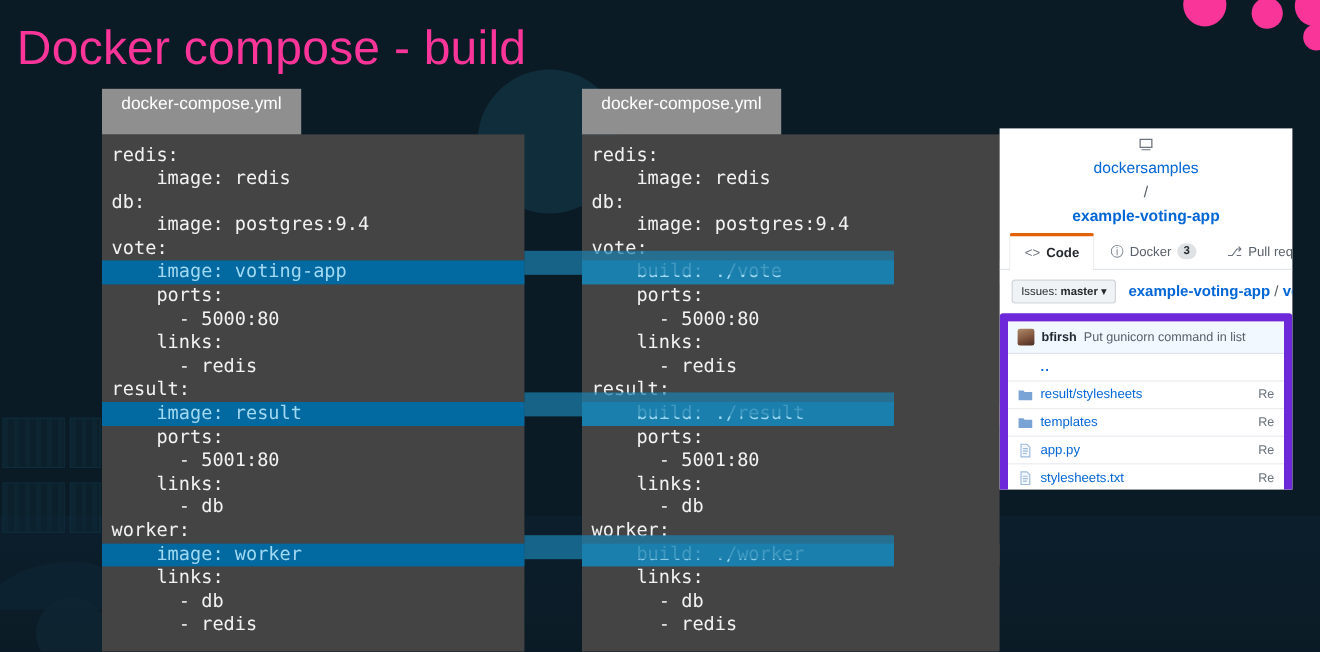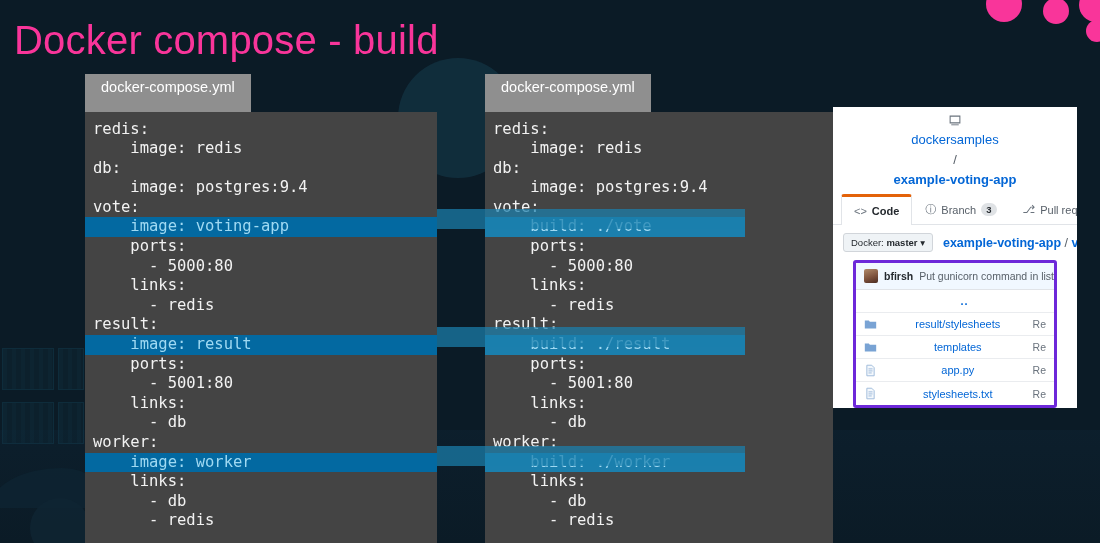--- a/index.html
+++ b/index.html
@@ -148,21 +148,21 @@
   .gh-pathbar { display: flex; align-items: center; gap: 10px; padding: 8px 10px; white-space: nowrap; }
   .gh-branch {
     border: 1px solid #d1d5da; border-radius: 3px;
     background: #eff3f6;
     padding: 3px 7px; font-size: 9.5px; color: #24292e;
   }
   .gh-branch b { font-weight: bold; }
   .gh-crumb { font-size: 12.5px; color: #0366d6; font-weight: bold; }
   .gh-crumb .slash { color: #586069; font-weight: normal; }
 
-  .gh-filebox { margin: 0 20px; border: 3px solid #6d28d9; border-radius: 3px; overflow: hidden; text-align: center; }
+  .gh-filebox { margin: 0 0; border: 7px solid #6d28d9; border-radius: 3px; overflow: hidden; }
   .gh-commit {
     display: flex; align-items: center; gap: 6px;
     background: #f1f8ff; border-bottom: 1px solid #e1e4e8;
     padding: 6px 8px; white-space: nowrap;
   }
   .gh-avatar {
     width: 14px; height: 14px; border-radius: 2px;
     background: linear-gradient(160deg,#b08a6a 0%, #7a4f3a 60%, #4a2d22 100%);
     flex: 0 0 auto;
   }
@@ -228,33 +228,33 @@
     <span class="gh-repo">example-voting-app</span>
   </div>
 
   <div class="gh-tabs">
     <div class="gh-tab active">
       <span class="gh-tab-icon">&lt;&gt;</span>
       <span>Code</span>
     </div>
     <div class="gh-tab">
       <span class="gh-tab-icon">ⓘ</span>
-      <span>Branch</span>
+      <span>Docker</span>
       <span class="gh-count">3</span>
     </div>
     <div class="gh-tab">
       <span class="gh-tab-icon">⎇</span>
       <span>Pull requests</span>
 
     </div>
   </div>
 
   <div class="gh-pathbar">
     <div class="gh-branch">
-      <span>Docker:</span>
+      <span>Issues:</span>
       <b>master</b>
       <span>▾</span>
     </div>
     <div class="gh-crumb">
       <span>example-voting-app</span>
       <span class="slash">/</span>
       <span>vote</span>
       
     </div>
   </div>

